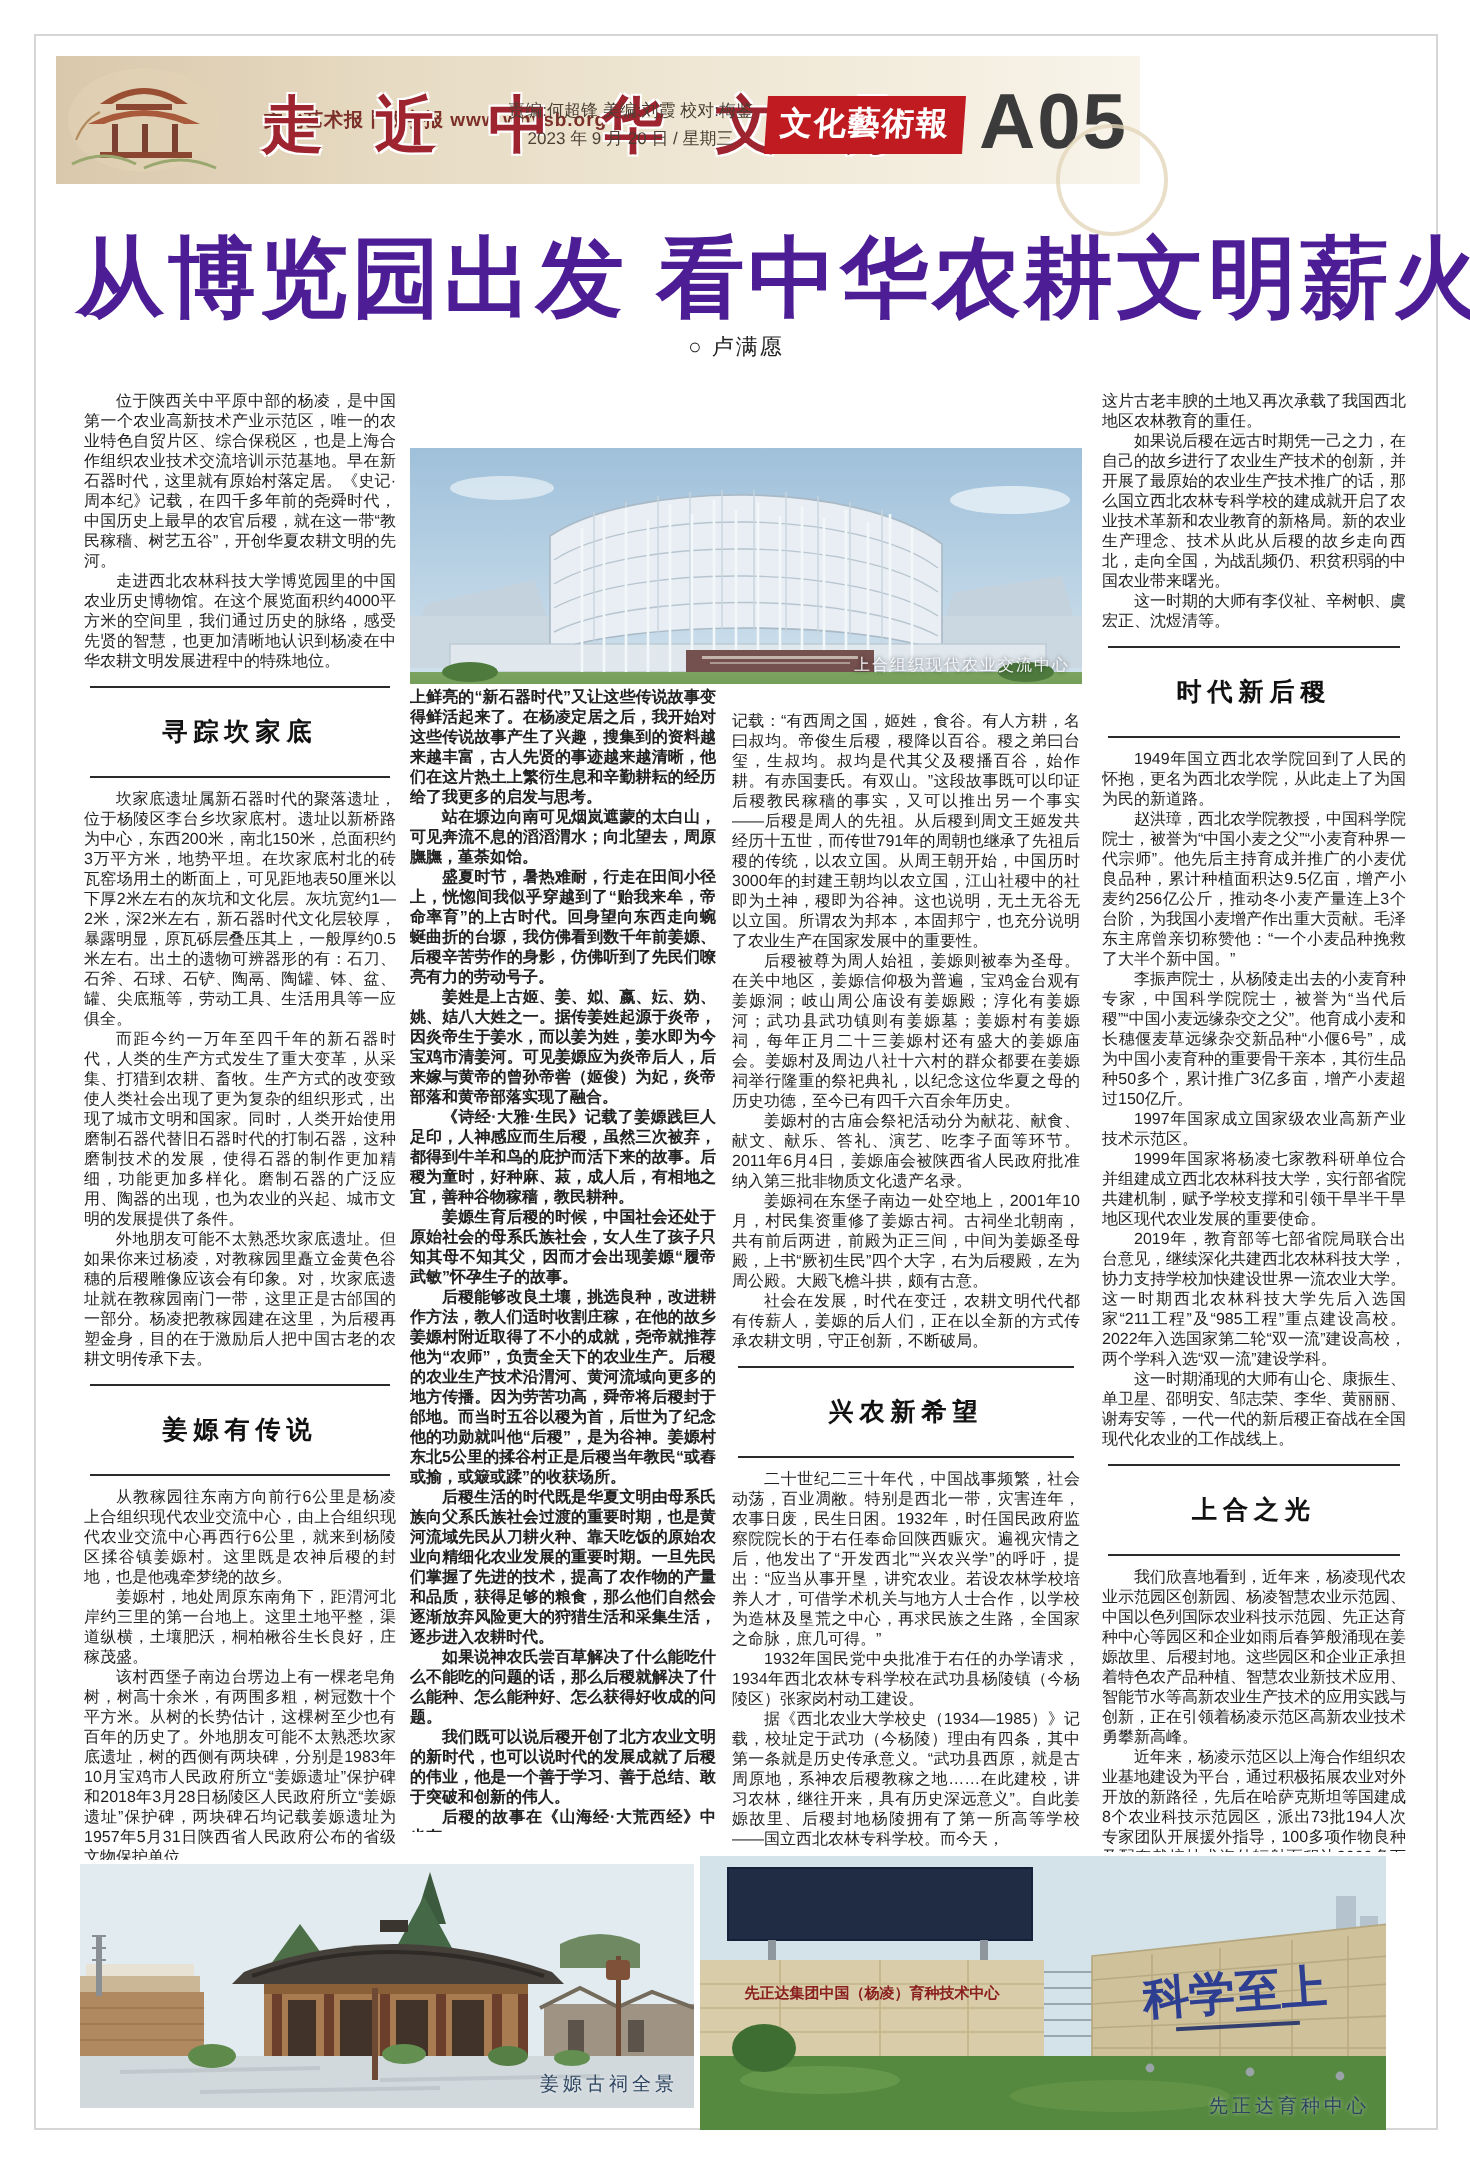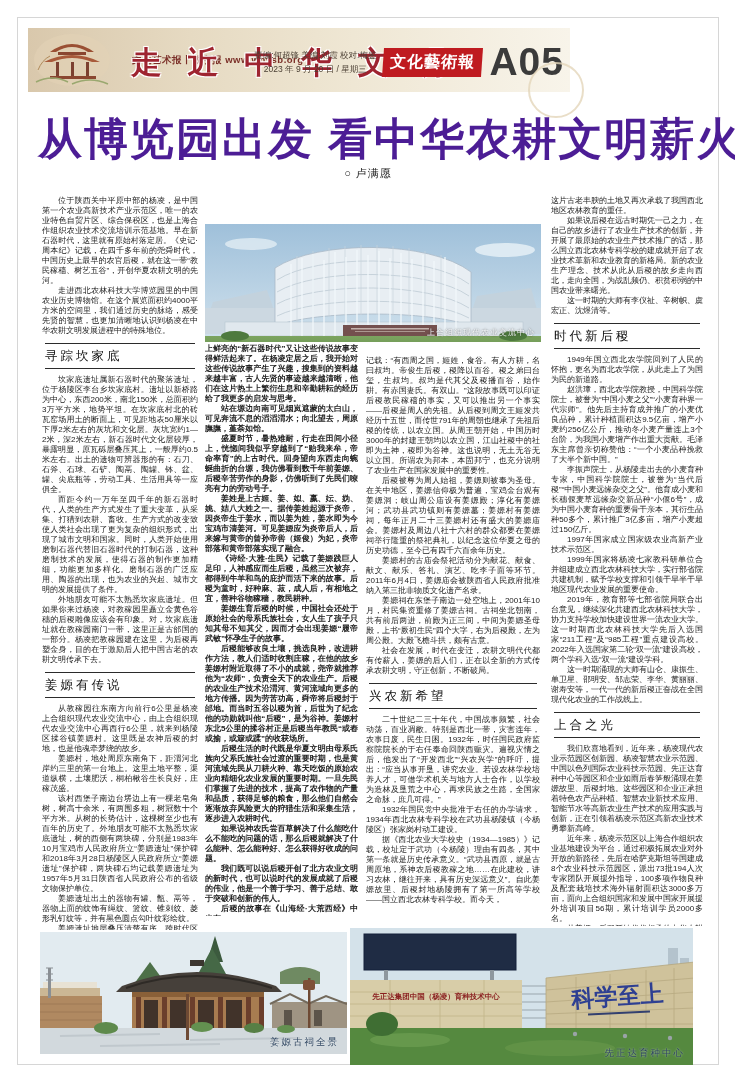--- a/index.html
+++ b/index.html
@@ -26,22 +26,22 @@
           border-radius:50%;opacity:.8;}
   
   .headline{position:absolute;left:38px;top:110px;width:660px;text-align:left;
           font-size:44px;font-weight:900;color:#4c1d95;letter-spacing:2px;white-space:nowrap;}
   .byline{position:absolute;left:38px;top:166px;width:660px;text-align:center;
           font-size:11px;color:#222;letter-spacing:1px;}
   
   .col{position:absolute;font-size:8px;line-height:10px;text-align:justify;overflow:hidden;color:#222;}
   .col p{margin:0;text-indent:2em;}
   .col p.noindent{text-indent:0;}
-  .shead{margin:7px 3px 6px 3px;padding:7px 0;border-top:1.5px solid #2b2b2b;border-bottom:1.5px solid #2b2b2b;
-          text-align:left;font-weight:normal;font-size:12.5px;letter-spacing:3px;text-indent:0;color:#111;}
+  .shead{margin:7px 3px 6px 3px;padding:17px 0;border-top:1.5px solid #2b2b2b;border-bottom:1.5px solid #2b2b2b;
+          text-align:center;font-weight:bold;font-size:12.5px;letter-spacing:3px;text-indent:0;color:#111;}
   .c1{left:42px;top:196px;width:156px;height:734px;}
   .c2{left:205px;top:344px;width:153px;height:572px;font-weight:bold;}
   .c3{left:366px;top:356px;width:174px;height:570px;}
   .c4{left:551px;top:196px;width:152px;height:730px;}
   
   .photo{position:absolute;overflow:hidden;}
   .photo svg{display:block;}
   .ph-top{left:205px;top:200px;width:336px;height:118px;margin-top:24px;}
   .ph-bl{left:40px;top:932px;width:307px;height:122px;}
   .ph-br{left:350px;top:928px;width:343px;height:137px;}

